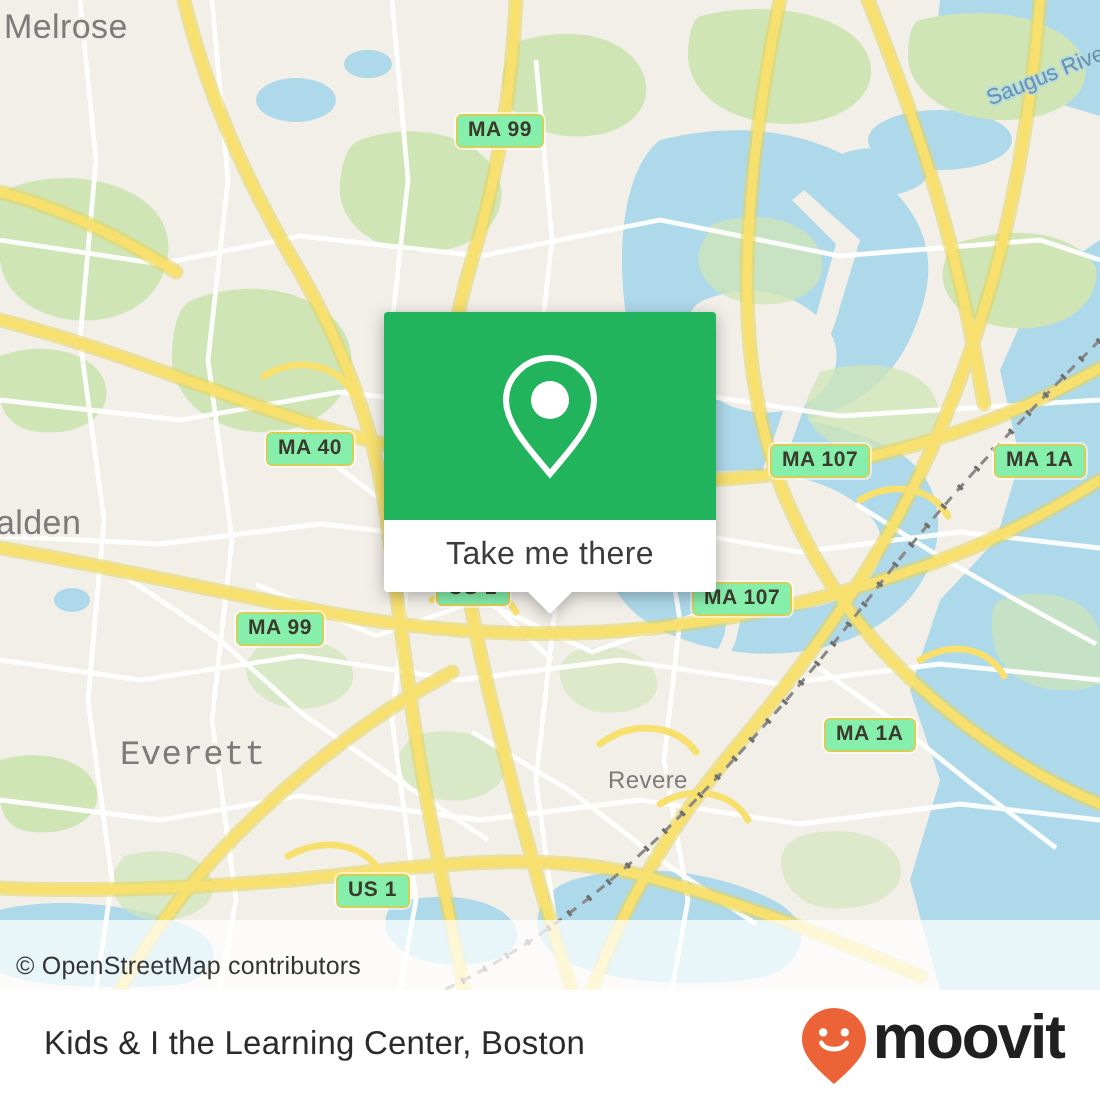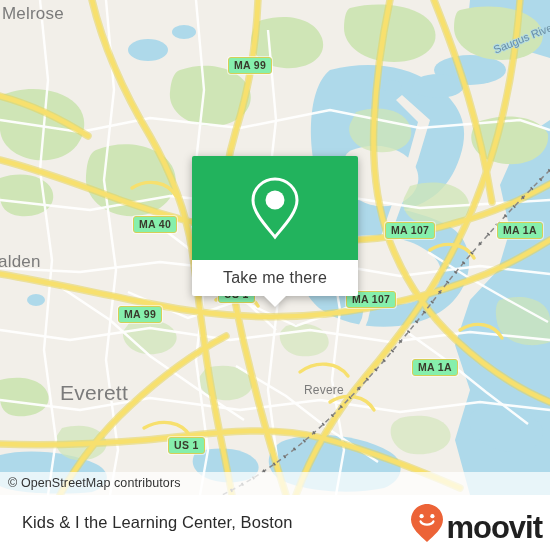--- a/index.html
+++ b/index.html
@@ -47,21 +47,21 @@
     line-height:11px;
     white-space:nowrap;
     box-shadow:0 0 0 1px rgba(255,255,255,.55);
   }
 
   
   .attribution{
     position:absolute;left:0;bottom:0;
     width:100%;
     background:rgba(255,255,255,.72);
-    padding:4px 0 5px 8px;
+    padding:16px 0 5px 8px;
     box-sizing:border-box;
     font-size:12.5px;
     color:#333333;
     letter-spacing:.1px;
   }
 
   
   .popup{
     position:absolute;left:192px;top:122px;width:166px;
     filter:drop-shadow(0 2px 4px rgba(0,0,0,.30));
@@ -87,26 +87,26 @@
     border-left:11px solid transparent;
     border-right:11px solid transparent;
     border-top:11px solid #ffffff;
   }
 
   
   .footer{
     position:absolute;left:0;top:495px;width:550px;height:55px;
     background:#ffffff;
     display:flex;align-items:center;justify-content:space-between;
-    padding:0 8px 0 22px;box-sizing:border-box;
+    padding:0 18px 0 22px;box-sizing:border-box;
   }
   .footer-title{
     font-size:16.5px;color:#2b2b2b;letter-spacing:.1px;white-space:nowrap;
   }
-  .brand{display:flex;align-items:flex-end;gap:2px;}
+  .brand{display:flex;align-items:flex-start;gap:2px;}
   .brand-word{
     font-size:31px;font-weight:700;color:#202020;letter-spacing:-1px;
     line-height:31px;
   }
 </style>
 </head>
 <body>
 
 <div id="app">
 
@@ -242,21 +242,21 @@
         </g>
         <g fill="none" stroke="#6f6f6f" stroke-width="3.2" stroke-dasharray="1.6 11">
           <path d="M550,170 C512,208 474,248 440,292 C408,334 374,374 336,412 C302,446 262,476 222,495"></path>
         </g>
 
       </g>
     </svg>
 
     <div class="place-label" style="left:2px;top:4px;font-size:17px;">Melrose</div>
     <div class="place-label" style="left:-2px;top:252px;font-size:17px;">alden</div>
-    <div class="place-label" style="left:60px;top:381px;font-size:21px;">Everett</div>
+    <div class="place-label" style="left:60px;top:369px;font-size:17px;font-family:Liberation Mono, monospace;">Everett</div>
     <div class="place-label" style="left:304px;top:383px;font-size:12px;">Revere</div>
 
     <div class="water-label" style="left:494px;top:44px;transform:rotate(-22deg);transform-origin:left center;">Saugus River</div>
 
     <div class="shield" style="left:228px;top:57px;">MA 99</div>
     <div class="shield" style="left:133px;top:216px;">MA 40</div>
     <div class="shield" style="left:385px;top:222px;">MA 107</div>
     <div class="shield" style="left:497px;top:222px;">MA 1A</div>
     <div class="shield" style="left:218px;top:286px;">US 1</div>
     <div class="shield" style="left:346px;top:291px;">MA 107</div>

